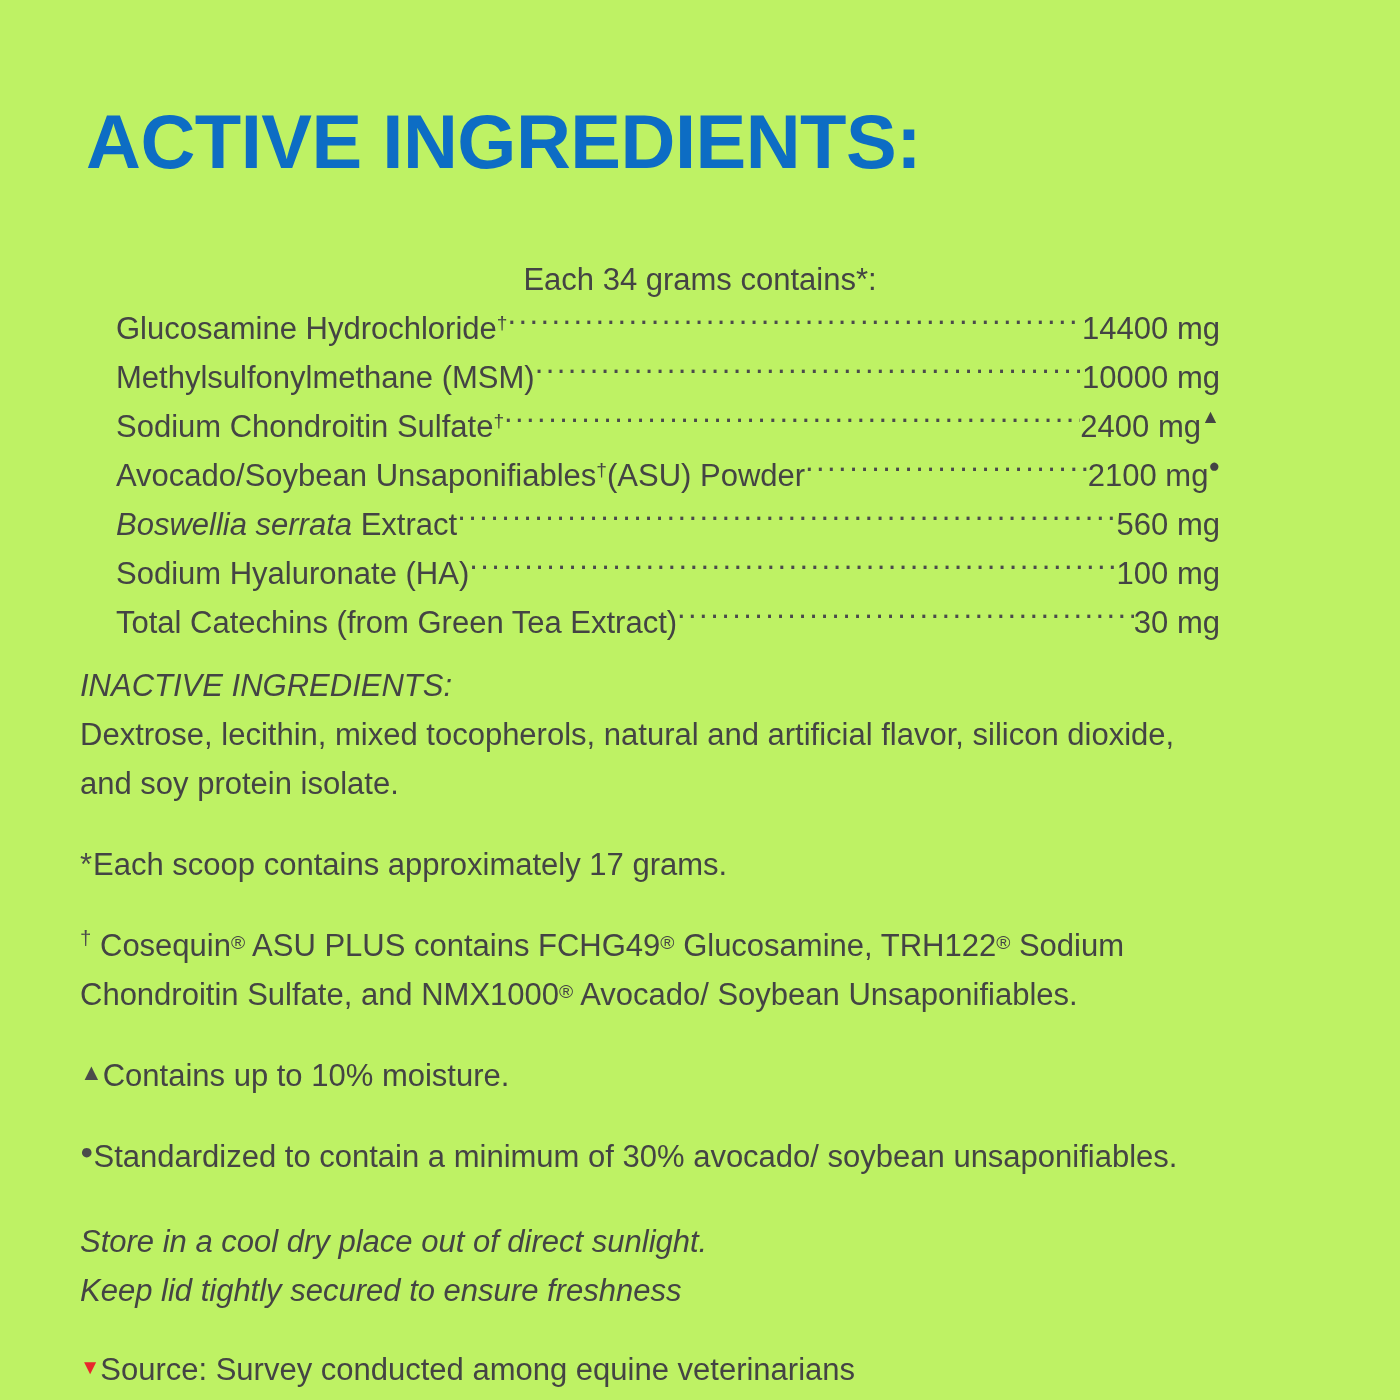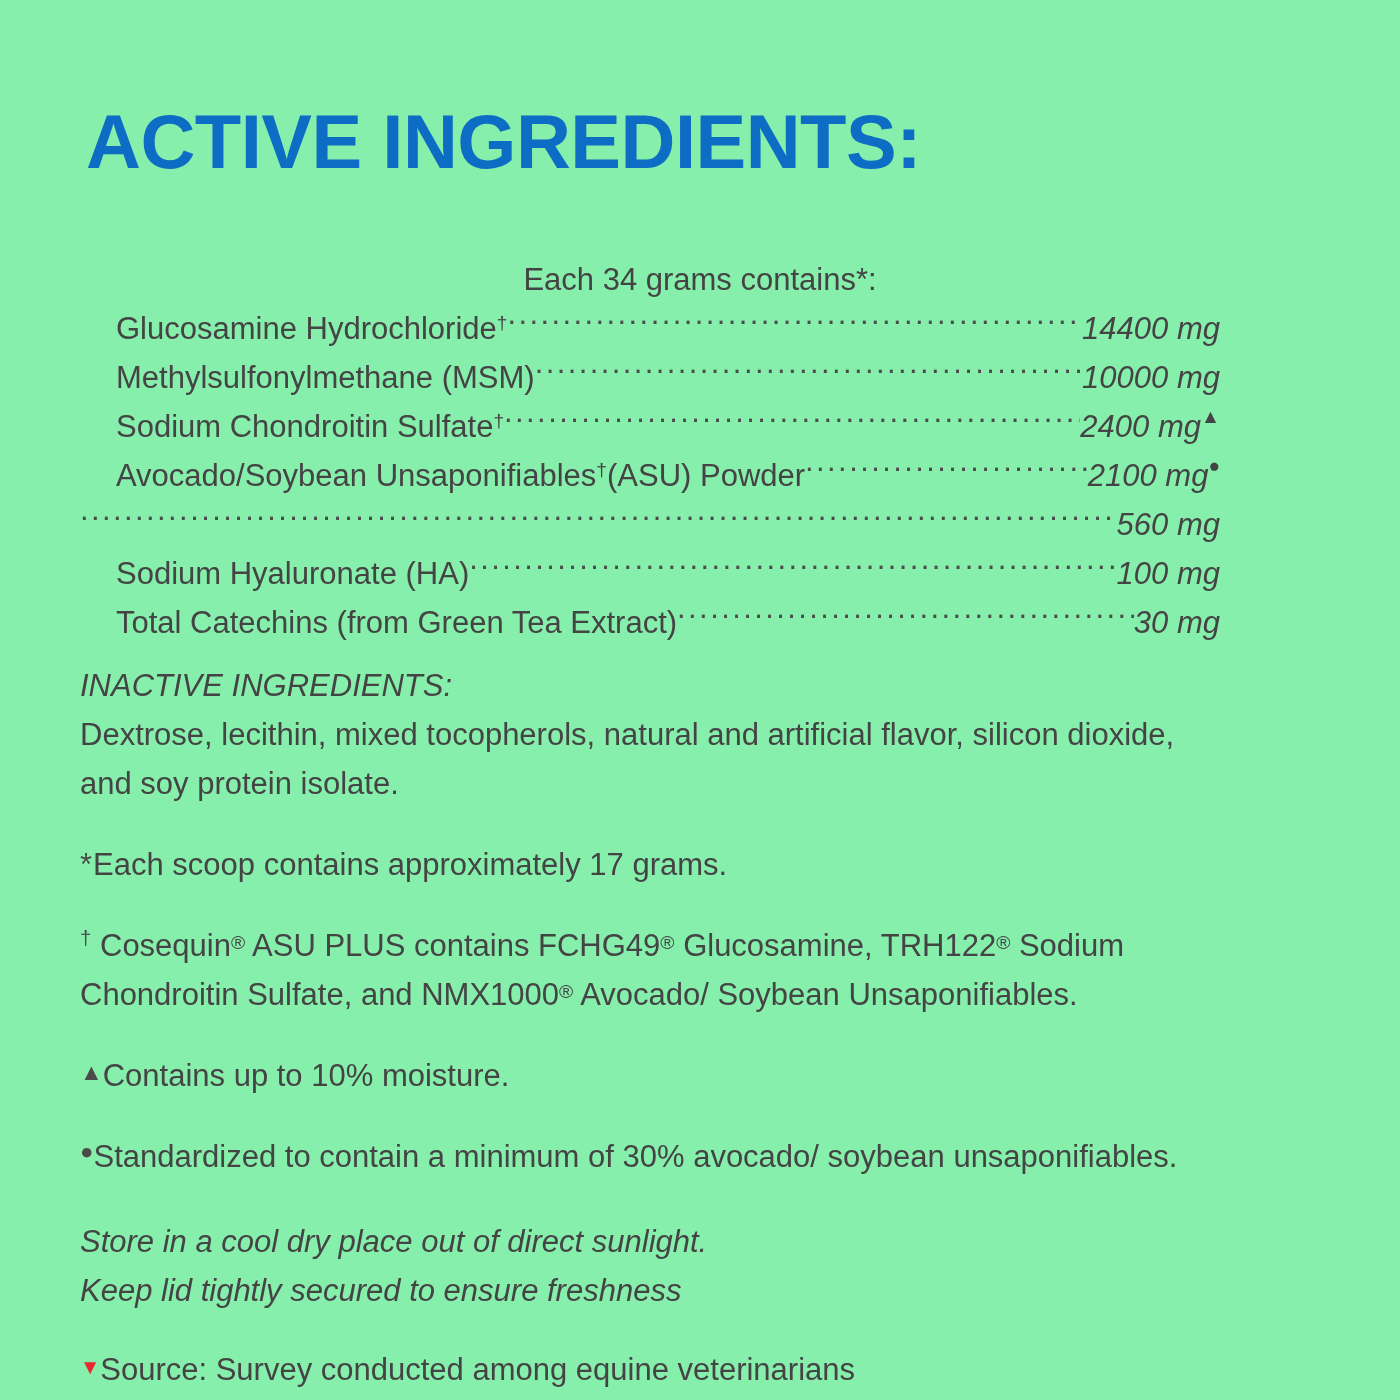--- a/index.html
+++ b/index.html
@@ -11,21 +11,21 @@
     height: 1400px;
     background: #ffffff;
     font-family: "Liberation Sans", sans-serif;
     -webkit-font-smoothing: antialiased;
   }
 
   .label-panel {
     position: relative;
     width: 1400px;
     height: 1400px;
-    background: #86efac;
+    background: #bef264;
     box-sizing: border-box;
   }
 
   
   .panel-title {
     position: absolute;
     left: 86px;
     top: 104px;
     font-size: 76px;
     font-weight: 700;
@@ -81,21 +81,20 @@
     letter-spacing: 2.4px;
     color: #4b4b4b;
     position: absolute;
     left: 0;
     bottom: 0.02em;
     white-space: nowrap;
   }
   .ing-value {
     flex: 0 0 auto;
     position: relative;
-    font-style: italic;
   }
   .ing-mark {
     font-size: 0.62em;
     vertical-align: 0.72em;
     line-height: 0;
     margin-left: 0px;
   }
 
   sup.dag {
     font-size: 0.62em;
@@ -193,20 +192,21 @@
         <span class="ing-value"><span>2400 mg</span><span class="ing-mark">▲</span></span>
       </div>
 
       <div class="ingredient-row">
         <span class="ing-name"><span>Avocado/Soybean Unsaponifiables</span><sup class="dag">†</sup><span>(ASU) Powder </span></span>
         <span class="ing-leader"></span>
         <span class="ing-value"><span>2100 mg</span><span class="ing-mark">●</span></span>
       </div>
 
       <div class="ingredient-row">
+        <span class="ing-name"><span class="sci">Boswellia serrata</span><span> Extract </span></span>
         <span class="ing-leader"></span>
         <span class="ing-value"><span>560 mg</span></span>
       </div>
 
       <div class="ingredient-row">
         <span class="ing-name"><span>Sodium Hyaluronate (HA)</span></span>
         <span class="ing-leader"></span>
         <span class="ing-value"><span>100 mg</span></span>
       </div>
 

